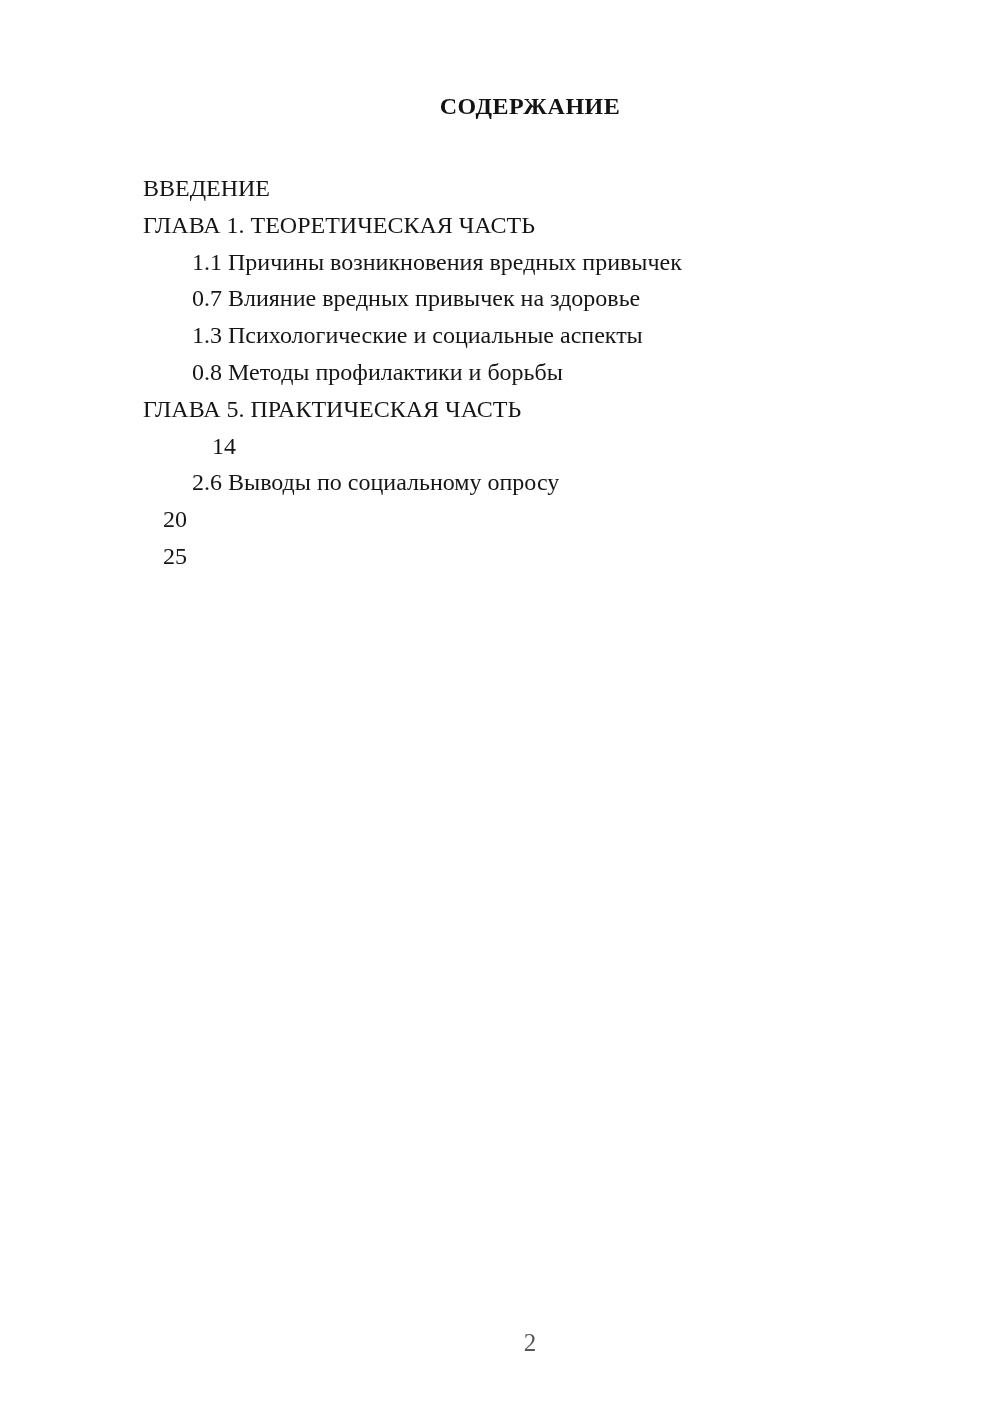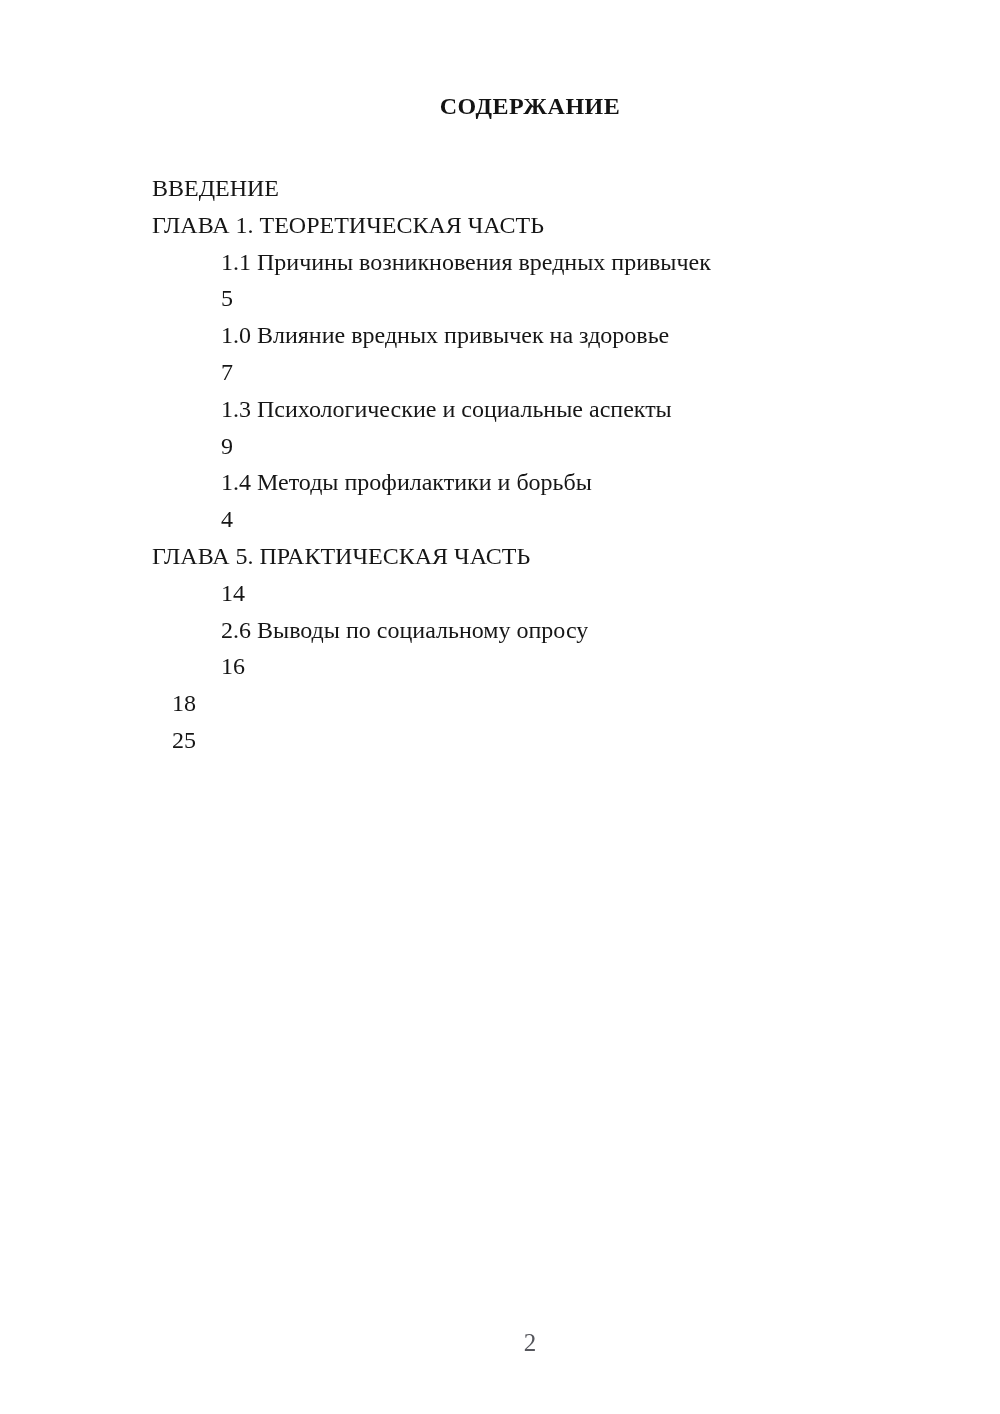--- a/index.html
+++ b/index.html
@@ -34,25 +34,23 @@
   .toc {
     margin-top: 45px;
   }
   .toc-row {
     display: flex;
     justify-content: space-between;
     align-items: baseline;
     font-size: 24px;
     line-height: 36.8px;
     white-space: nowrap;
-    margin-left: 9px;
   }
   .toc-row.sub {
     padding-left: 49px;
-    flex-direction: column;
   }
   .toc-label {
     flex: 0 1 auto;
     overflow: hidden;
   }
   .toc-page {
     flex: 0 0 auto;
     margin-left: 20px;
     text-align: right;
   }
@@ -85,50 +83,50 @@
           <span class="toc-label">ГЛАВА 1. ТЕОРЕТИЧЕСКАЯ ЧАСТЬ</span>
           <span class="toc-page">5</span>
         </div>
 
         <div class="toc-row sub">
           <span class="toc-label">1.1 Причины возникновения вредных привычек</span>
           <span class="toc-page">5</span>
         </div>
 
         <div class="toc-row sub">
-          <span class="toc-label">1.0 Влияние вредных привычек на здоровье</span>
+          <span class="toc-label">0.7 Влияние вредных привычек на здоровье</span>
           <span class="toc-page">7</span>
         </div>
 
         <div class="toc-row sub">
           <span class="toc-label">1.3 Психологические и социальные аспекты</span>
           <span class="toc-page">9</span>
         </div>
 
         <div class="toc-row sub">
-          <span class="toc-label">1.4 Методы профилактики и борьбы</span>
+          <span class="toc-label">0.8 Методы профилактики и борьбы</span>
           <span class="toc-page">4</span>
         </div>
 
         <div class="toc-row">
           <span class="toc-label">ГЛАВА 5. ПРАКТИЧЕСКАЯ ЧАСТЬ</span>
           <span class="toc-page">14</span>
         </div>
 
         <div class="toc-row sub">
           <span class="toc-page">14</span>
         </div>
 
         <div class="toc-row sub">
           <span class="toc-label">2.6 Выводы по социальному опросу</span>
           <span class="toc-page">16</span>
         </div>
 
         <div class="toc-row">
-          <span class="toc-page">18</span>
+          <span class="toc-page">20</span>
         </div>
 
         <div class="toc-row">
           <span class="toc-page">25</span>
         </div>
       </div>
   </div>
 
   <div class="footer-pagenum">2</div>
 </div>

